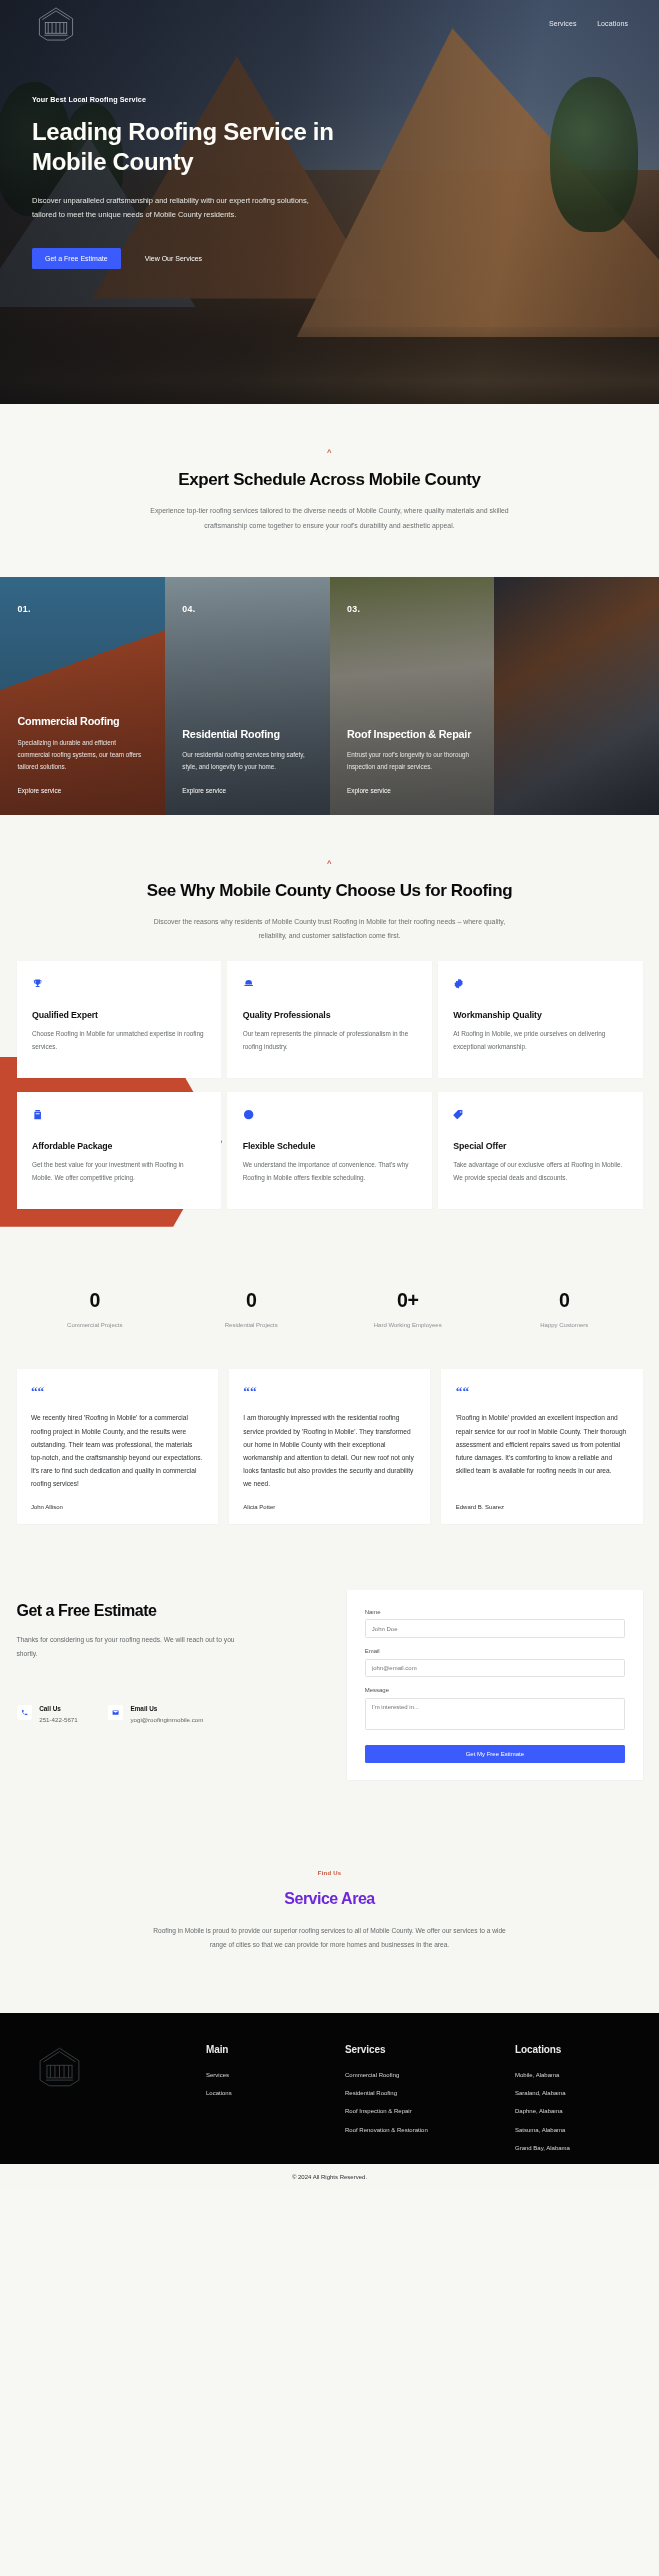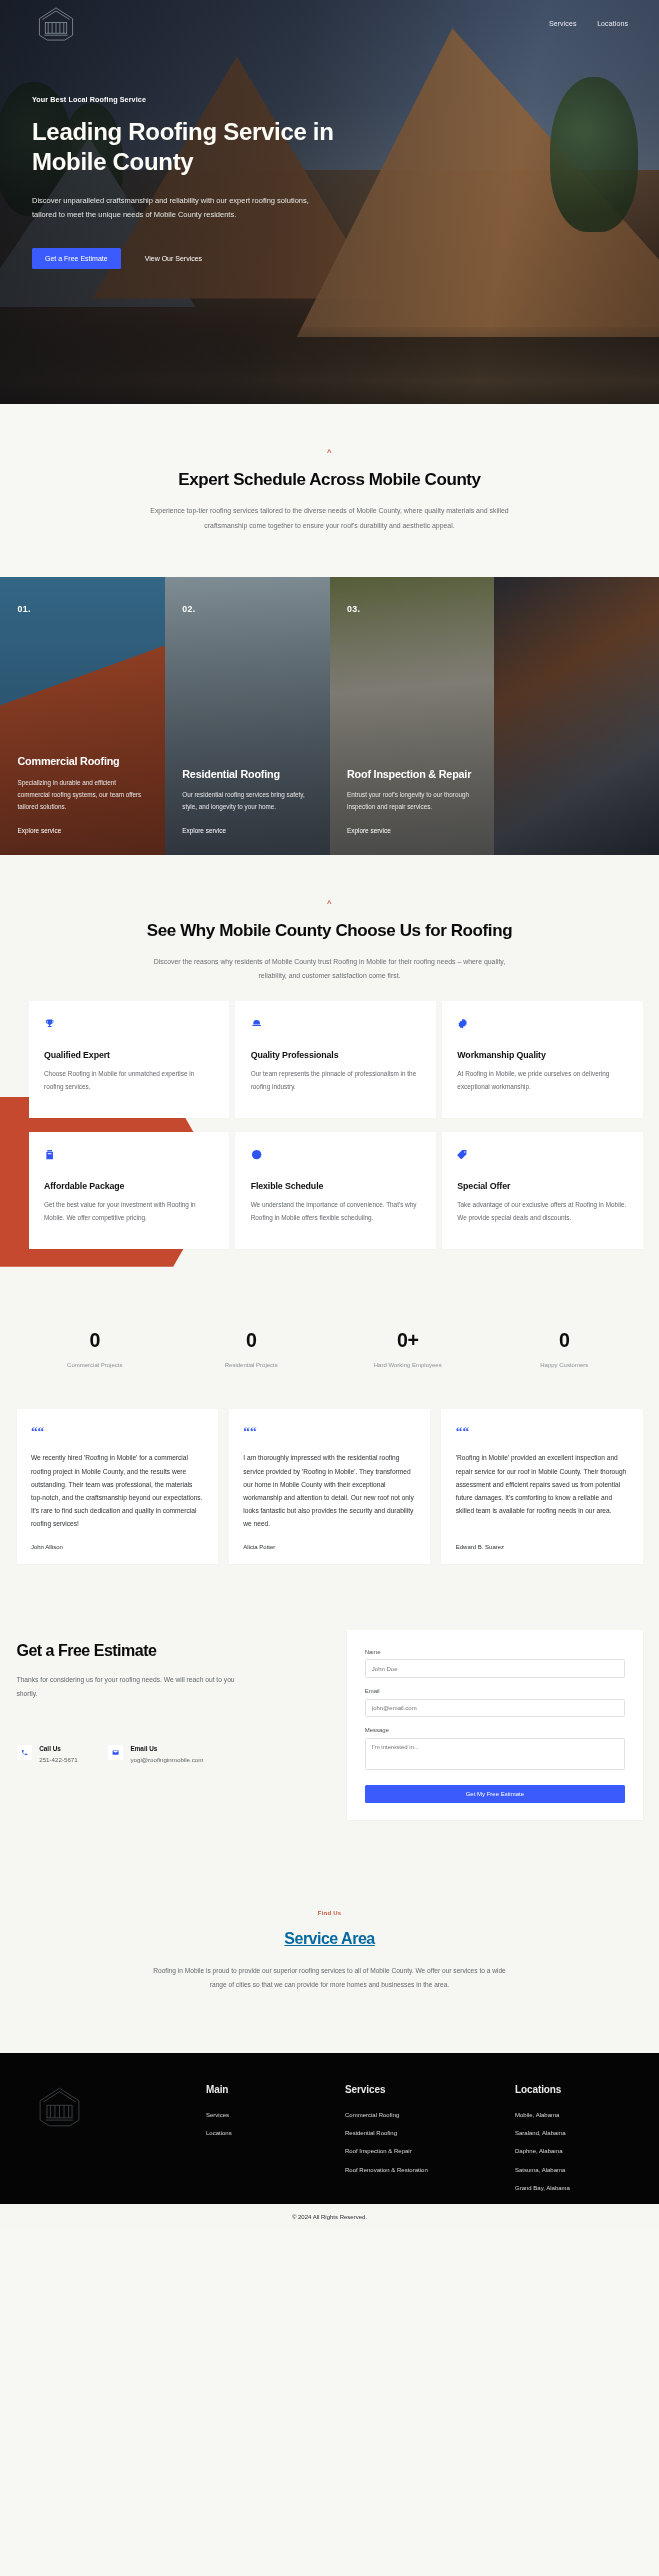--- a/index.html
+++ b/index.html
@@ -56,40 +56,40 @@
     padding:6.7px 13px; border-radius:1.5px; cursor:pointer; font-family:inherit; }
   .link-secondary { color:#fff; font-size:7px; text-decoration:none; font-weight:500; }
 
   
   .sec { padding:44px 0; text-align:center; }
   .sec-mark { color:#c2573e; font-size:7.7px; font-weight:700; letter-spacing:0.5px; margin-bottom:13.4px; }
   .sec-title { font-size:17px; font-weight:800; letter-spacing:-0.4px; color:#0b0b0b; }
   .sec-sub { margin:14px auto 0; max-width:366px; color:#6b6f70; font-size:6.9px; line-height:2.05; }
 
   
-  .tiles { display:grid; grid-template-columns:repeat(4,1fr); height:278px; }
+  .tiles { display:grid; grid-template-columns:repeat(4,1fr); height:238px; }
   .tile { position:relative; overflow:hidden; padding:27px 17.5px 20.6px; color:#fff; }
   .tile .tbg { position:absolute; inset:0; }
   .tile .tscrim { position:absolute; inset:0; background:linear-gradient(180deg, rgba(10,12,18,.22), rgba(10,12,18,.52)); }
   .tile .tin { position:relative; z-index:3; height:100%; display:flex; flex-direction:column; }
   .tnum { font-size:8.8px; font-weight:700; letter-spacing:0.3px; }
   .ttitle { margin-top:auto; font-size:10.8px; font-weight:700; line-height:1.28; letter-spacing:-0.2px; }
   .tdesc { margin-top:7.7px; font-size:6.3px; line-height:1.95; color:#e8e8e8; }
   .tlink { margin-top:13.4px; font-size:6.4px; color:#fff; text-decoration:none; display:inline-block; }
   .bg1 { background:linear-gradient(160deg,#3f7fa6 0%,#3f7fa6 38%, #c4532a 38%, #a8431f 100%); }
   .bg2 { background:linear-gradient(175deg,#9fb1b8 0%,#7e8e96 45%,#55606a 100%); }
   .bg3 { background:linear-gradient(175deg,#6a7342 0%,#b9b4a4 40%,#8e8c82 100%); }
   .bg4 { background:linear-gradient(150deg,#2c2f36 0%,#7a4b2c 35%,#5b5f66 70%,#33373d 100%); }
 
   
   .why { background:#f6f7f3; position:relative; padding-bottom:41px; }
   .chev { position:absolute; left:0; top:242px; width:222px; height:170px; z-index:0;
     background:#c4492e; clip-path:polygon(0 0, 78% 0, 100% 50%, 78% 100%, 0 100%, 0 0); }
   .cards { position:relative; z-index:2; display:grid; grid-template-columns:repeat(3,1fr);
-    gap:6px; padding:0 16.5px;margin-left:12px; }
+    gap:6px; padding:0 16.5px; }
   .card { background:#fff; padding:17.5px 15.5px 24px; min-height:98px;
     box-shadow:0 0.5px 1.5px rgba(0,0,0,.05); }
   .card-ico { width:11.3px; height:11.3px; margin-bottom:20.6px; color:#2f55f0; }
   .card-ico svg { width:100%; height:100%; display:block; fill:#2f55f0; }
   .card h3 { font-size:8.8px; font-weight:700; letter-spacing:-0.1px; margin-bottom:8.2px; color:#111; }
   .card p { font-size:6.4px; line-height:2.0; color:#64696b; }
   .cards.row2 { margin-top:13.4px; }
 
   
   .stats { display:grid; grid-template-columns:repeat(4,1fr); padding:39px 16.5px 33px; text-align:center;
@@ -123,21 +123,21 @@
   .field input, .field textarea {
     width:100%; border:0.5px solid #dfe2e4; border-radius:1.5px; padding:5.2px 6.2px;
     font-size:6px; color:#9a9fa2; font-family:inherit; background:#fff; }
   .field textarea { height:32px; resize:none; }
   .btn-submit { width:100%; background:#3b5bfd; color:#fff; border:none; border-radius:1.5px;
     padding:5.7px 0; font-size:6px; cursor:pointer; font-family:inherit; margin-top:3.1px; }
 
   
   .area { background:#f6f7f3; padding:49px 16.5px 62px; text-align:center; }
   .area .sec-mark { font-size:6px; letter-spacing:0.2px; font-weight:700; }
-  .area h2 { font-size:16px; font-weight:800; letter-spacing:-0.5px; margin-top:9.3px; color:#0369a1;text-decoration:underline; }
+  .area h2 { font-size:16px; font-weight:800; letter-spacing:-0.5px; margin-top:9.3px; color:#6d28d9; }
   .area p { margin:16.5px auto 0; max-width:371px; font-size:6.6px; line-height:2.05; color:#64696b; }
 
   
   .footer { background:#050505; color:#e9e9e9; padding:31px 31px 0; min-height:134px; }
   .f-grid { display:grid; grid-template-columns:175px 139px 170px auto; }
   .f-logo { width:57px; height:46px; opacity:.45; }
   .f-logo svg { width:100%; height:100%; }
   .f-col h4 { font-size:10px; font-weight:700; margin-bottom:16.5px; letter-spacing:-0.1px; }
   .f-col a { display:block; color:#d9d9d9; text-decoration:none; font-size:6px; margin-bottom:12.4px; }
   .copy { background:#f6f7f3; color:#2b2f31; text-align:center; font-size:6px; padding:10.3px 0; }
@@ -201,21 +201,21 @@
         <div class="tnum">01.</div>
         <div class="ttitle">Commercial Roofing</div>
         <div class="tdesc">Specializing in durable and efficient commercial roofing systems, our team offers tailored solutions.</div>
         <a href="#" class="tlink">Explore service</a>
       </div>
     </div>
     <div class="tile">
       <div class="tbg bg2"></div>
       <div class="tscrim"></div>
       <div class="tin">
-        <div class="tnum">02.</div>
+        <div class="tnum">04.</div>
         <div class="ttitle">Residential Roofing</div>
         <div class="tdesc">Our residential roofing services bring safety, style, and longevity to your home.</div>
         <a href="#" class="tlink">Explore service</a>
       </div>
     </div>
     <div class="tile">
       <div class="tbg bg3"></div>
       <div class="tscrim"></div>
       <div class="tin">
         <div class="tnum">03.</div>

